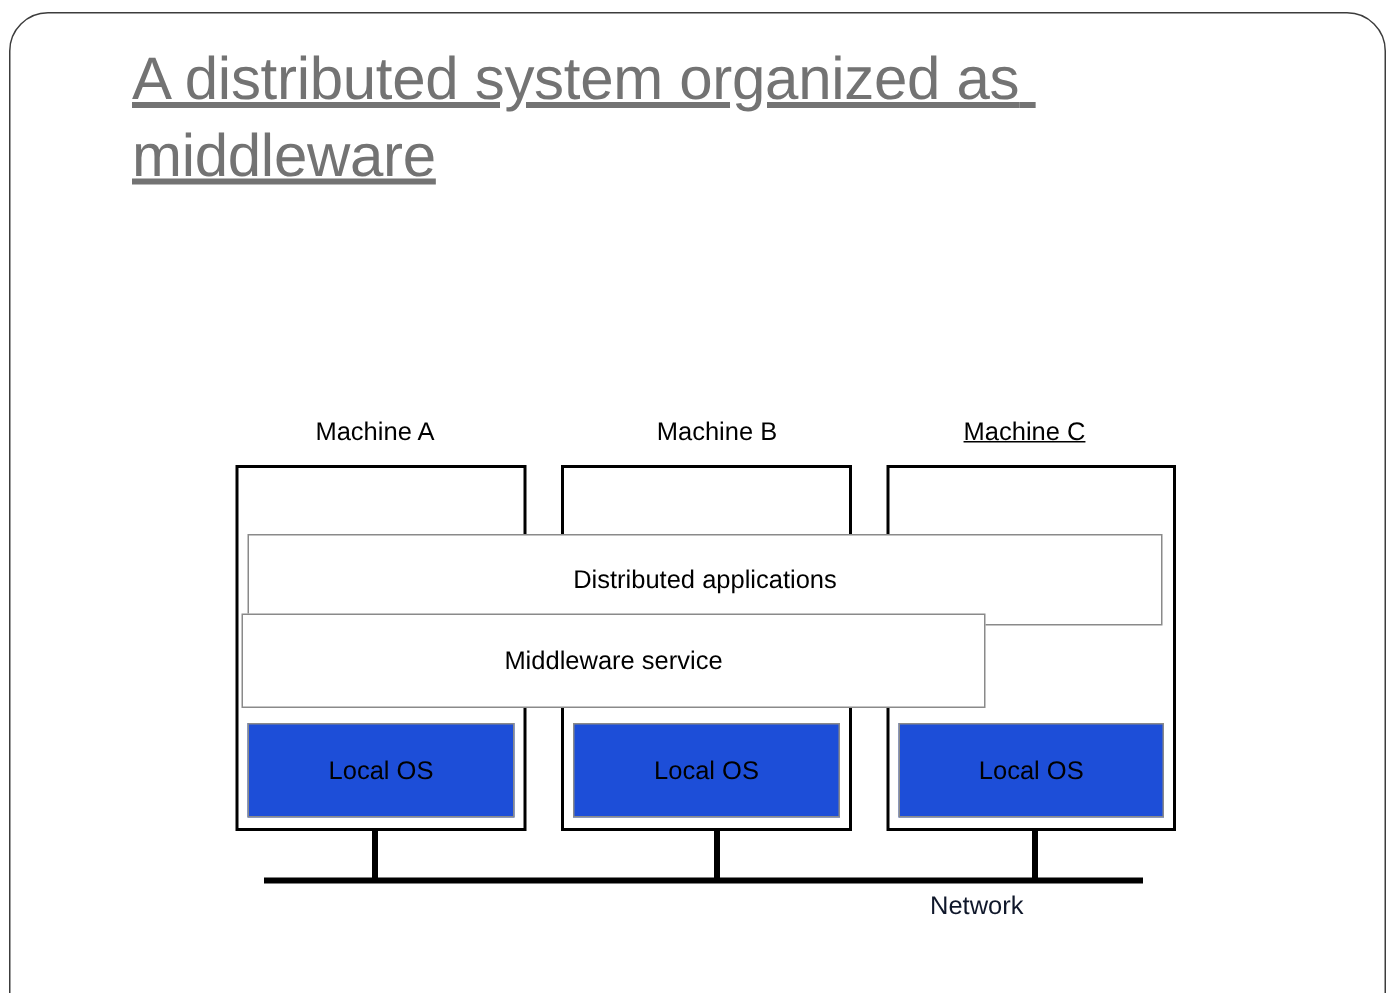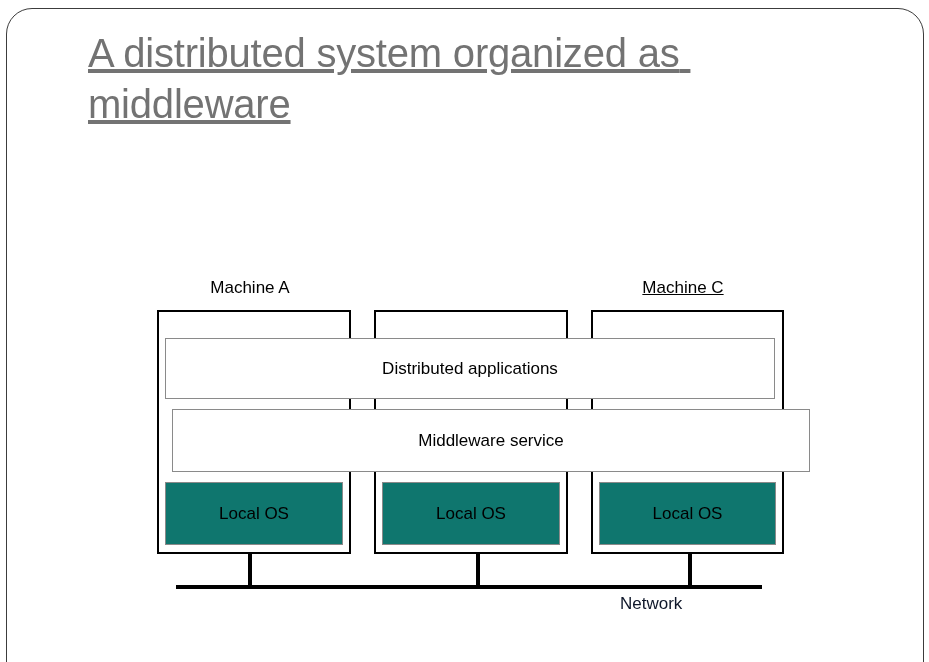--- a/index.html
+++ b/index.html
@@ -88,21 +88,21 @@
     font-weight: 400;
     letter-spacing: 0px;
     white-space: nowrap;
   }
 
   
   .os-box {
     position: absolute;
     border: 1.5px solid #8a8a8a;
     box-sizing: border-box;
-    background: #0f766e;
+    background: #1d4ed8;
     display: flex;
     align-items: center;
     justify-content: center;
     color: #000000;
     font-family: "Liberation Sans", sans-serif;
     font-size: 17px;
     font-weight: 400;
     white-space: nowrap;
   }
 
@@ -129,29 +129,30 @@
 </head>
 <body>
 
 <div id="slide-frame"></div>
 
 <div id="slide-title">A distributed system organized as middleware</div>
 
 <div id="diagram">
 
   <div class="machine-label" style="left:175px; top:278px; width:150px;">Machine A</div>
+  <div class="machine-label" style="left:403px; top:278px; width:150px;">Machine B</div>
   <div class="machine-label" style="left:608px; top:278px; width:150px;text-decoration:underline;">Machine C</div>
 
   <div class="machine-box" style="left:157px; top:310px; width:194px; height:244px;"></div>
   <div class="machine-box" style="left:374px; top:310px; width:194px; height:244px;"></div>
   <div class="machine-box" style="left:591px; top:310px; width:193px; height:244px;"></div>
 
-  <div class="layer-band" style="left:165px; top:338px; width:610px; height:61px;">Distributed applications</div>
+  <div class="layer-band" style="left:165px; top:356px; width:610px; height:61px;">Distributed applications</div>
 
-  <div class="layer-band" style="left:172px; top:409px; width:638px; height:63px;">Middleware service</div>
+  <div class="layer-band" style="left:161px; top:409px; width:496px; height:63px;">Middleware service</div>
 
   <div class="os-box" style="left:165px; top:482px; width:178px; height:63px;">Local OS</div>
   <div class="os-box" style="left:382px; top:482px; width:178px; height:63px;">Local OS</div>
   <div class="os-box" style="left:599px; top:482px; width:177px; height:63px;">Local OS</div>
 
   <div class="drop-line" style="left:248px; top:553px; height:34px;"></div>
   <div class="drop-line" style="left:476px; top:553px; height:34px;"></div>
   <div class="drop-line" style="left:688px; top:553px; height:34px;"></div>
 
   <div id="network-bus" style="left:176px; top:585px; width:586px;"></div>

